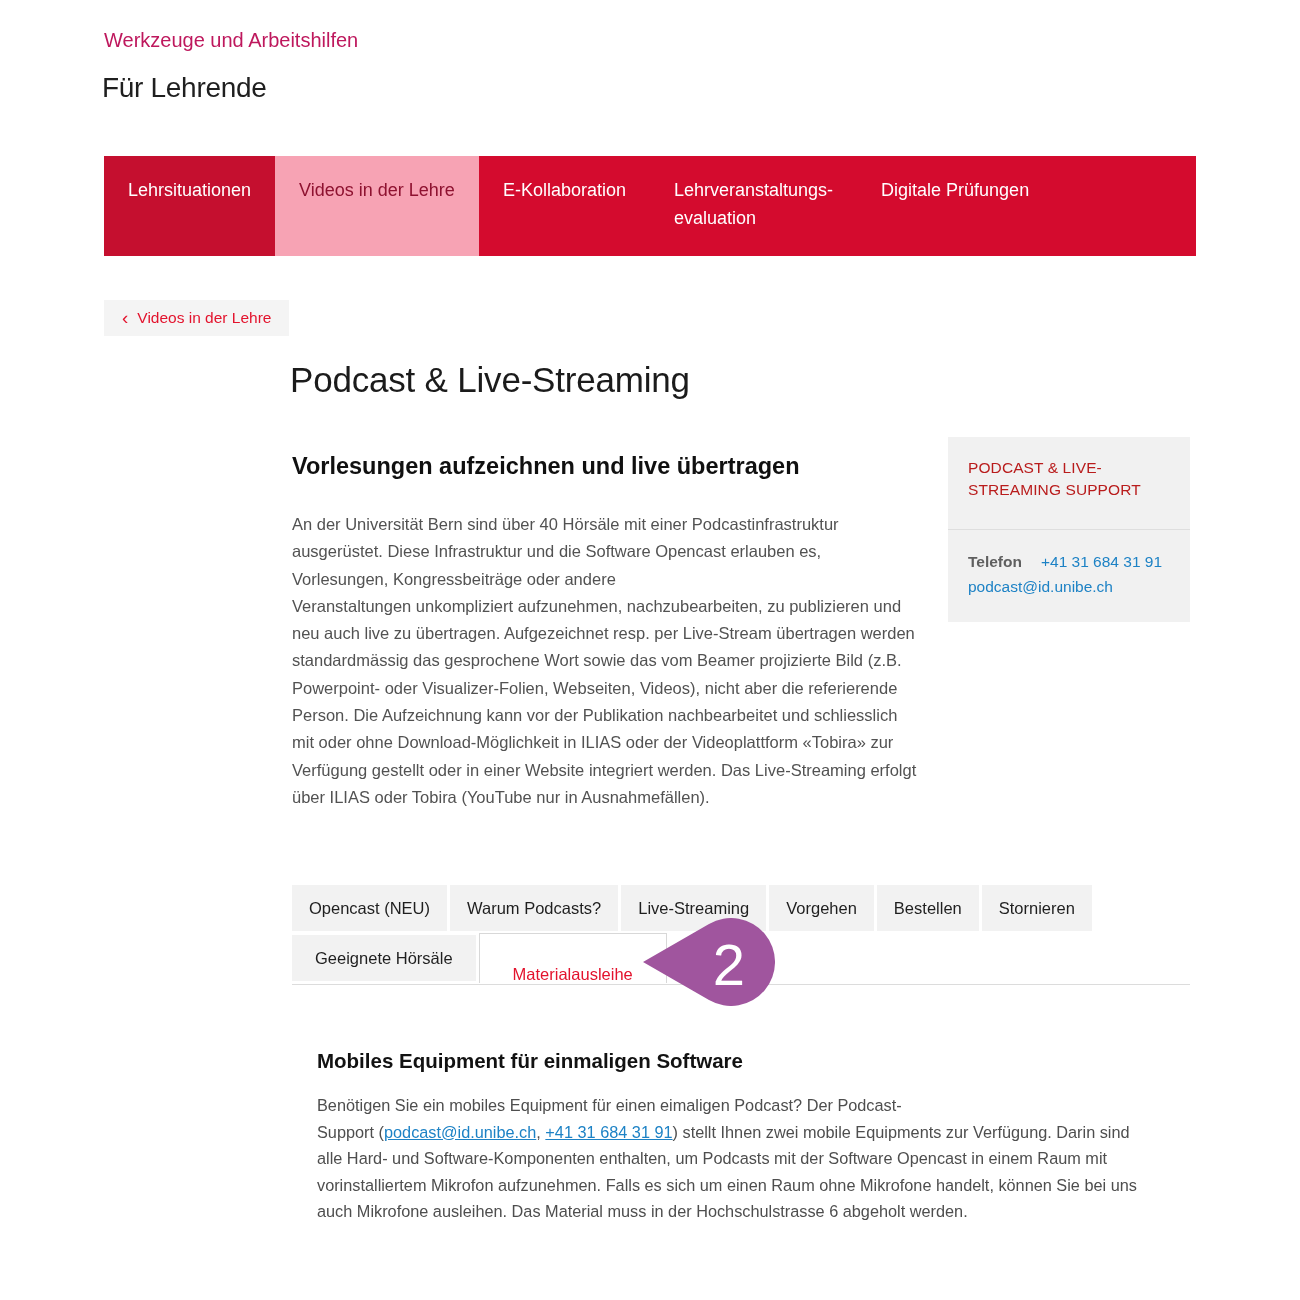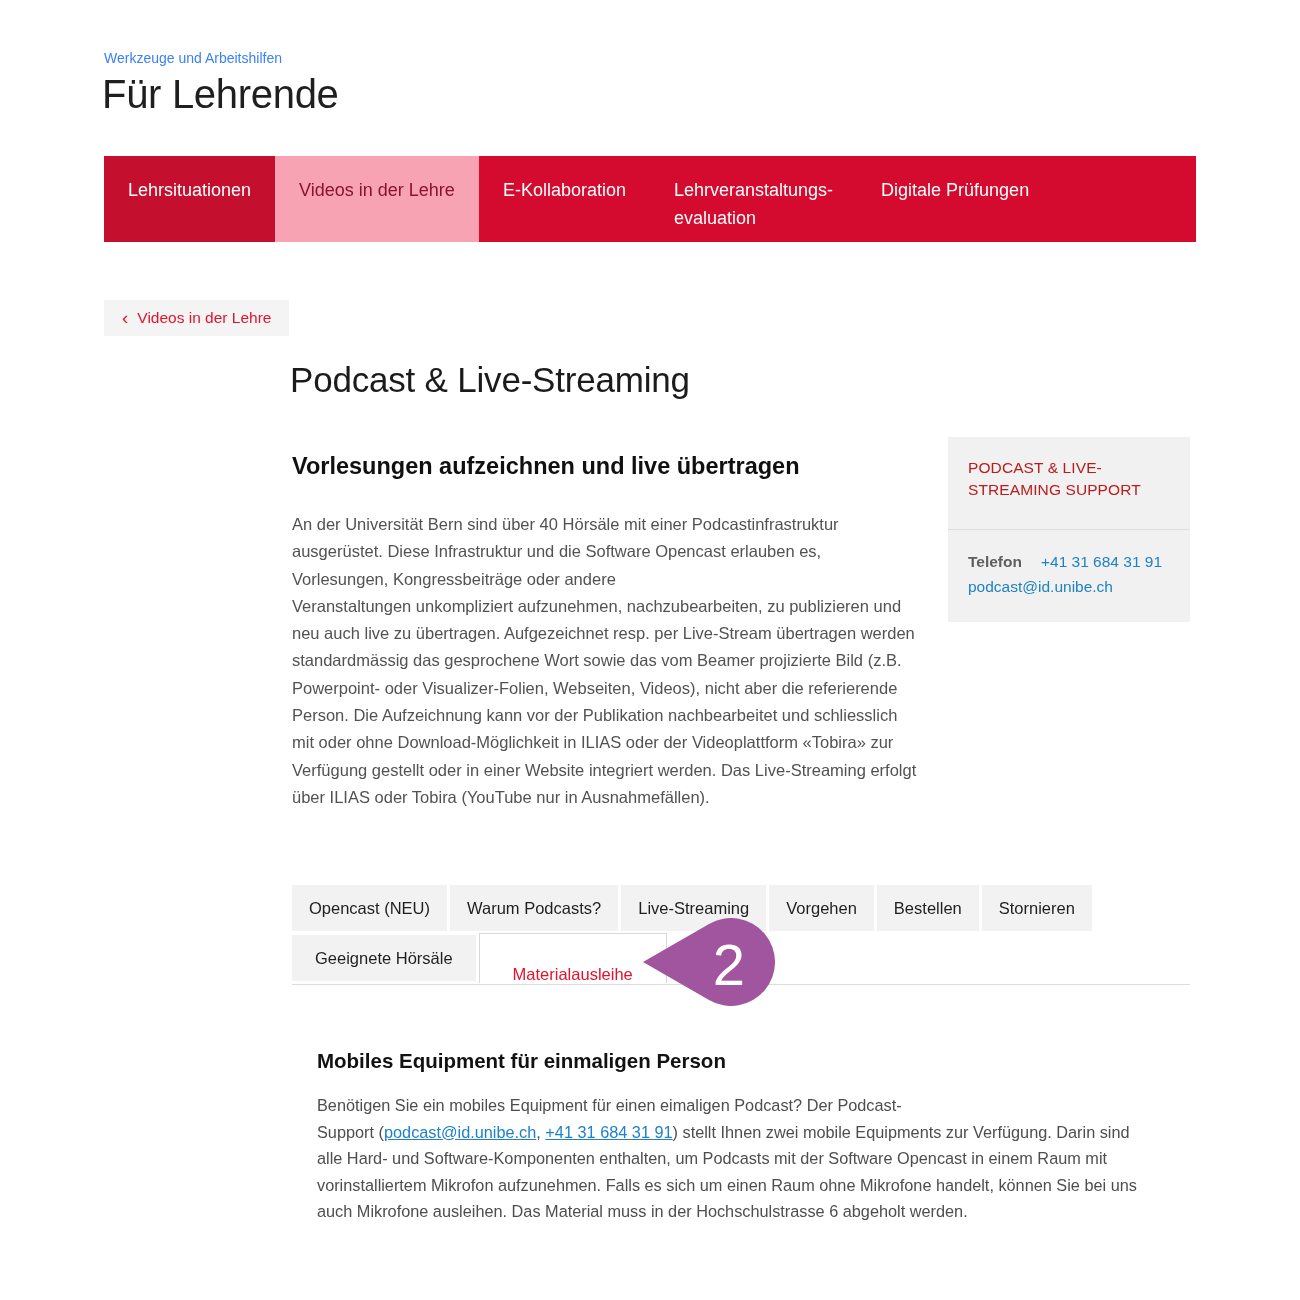--- a/index.html
+++ b/index.html
@@ -5,25 +5,25 @@
   * { margin:0; padding:0; box-sizing:border-box; }
   html,body { background:#ffffff; }
   body {
     width:1300px; height:1300px; position:relative;
     font-family:"Liberation Sans", sans-serif;
     color:#1a1a1a; overflow:hidden;
   }
   .abs { position:absolute; }
 
   
-  .eyebrow { left:104px; top:50px; font-size:14px; color:#3b82f6; }
-  .page-title { left:102px; top:72px; font-size:40px; font-weight:400; color:#1f1f1f; letter-spacing:-0.3px;text-align:center; }
+  .eyebrow { left:104px; top:29px; font-size:20px; color:#be185d; }
+  .page-title { left:102px; top:72px; font-size:28px; font-weight:400; color:#1f1f1f; letter-spacing:-0.3px;text-align:center; }
 
   
-  .mainnav { left:104px; top:156px; width:1092px; height:86px; background:#d40b2e; display:flex; }
+  .mainnav { left:104px; top:156px; width:1092px; height:100px; background:#d40b2e; display:flex; }
   .mainnav-item {
     height:100%; padding:20px 24px 0 24px; font-size:18px; color:#ffffff;
     white-space:pre-line; line-height:28px; cursor:pointer;
   }
   .mainnav-item--first  { background:#c50f2f; }
   .mainnav-item--active { background:#f7a3b4; color:#8e1230; }
 
   
   .breadcrumb {
     left:104px; top:300px; height:36px; background:#f4f4f4;
@@ -135,15 +135,15 @@
 </div>
 <div class="abs tabs-baseline"></div>
 
 <div class="abs badge">
   <svg width="132" height="88" viewBox="0 0 132 88">
     <path d="M 0 44 L 66 5.9 A 44 44 0 1 1 66 82.1 Z" fill="#a0559e"></path>
     <text x="86" y="46" text-anchor="middle" dominant-baseline="central">2</text>
   </svg>
 </div>
 
-<h3 class="abs h3">Mobiles Equipment für einmaligen Person</h3>
+<h3 class="abs h3">Mobiles Equipment für einmaligen Software</h3>
 <p class="abs equip-p"><span>Benötigen Sie ein mobiles Equipment für einen eimaligen Podcast? Der Podcast-
 Support (</span><a>podcast@id.unibe.ch</a><span>, </span><a>+41 31 684 31 91</a><span>) stellt Ihnen zwei mobile Equipments zur Verfügung. Darin sind alle Hard- und Software-Komponenten enthalten, um Podcasts mit der Software Opencast in einem Raum mit vorinstalliertem Mikrofon aufzunehmen. Falls es sich um einen Raum ohne Mikrofone handelt, können Sie bei uns auch Mikrofone ausleihen. Das Material muss in der Hochschulstrasse 6 abgeholt werden.</span></p>
 
 </body></html>

